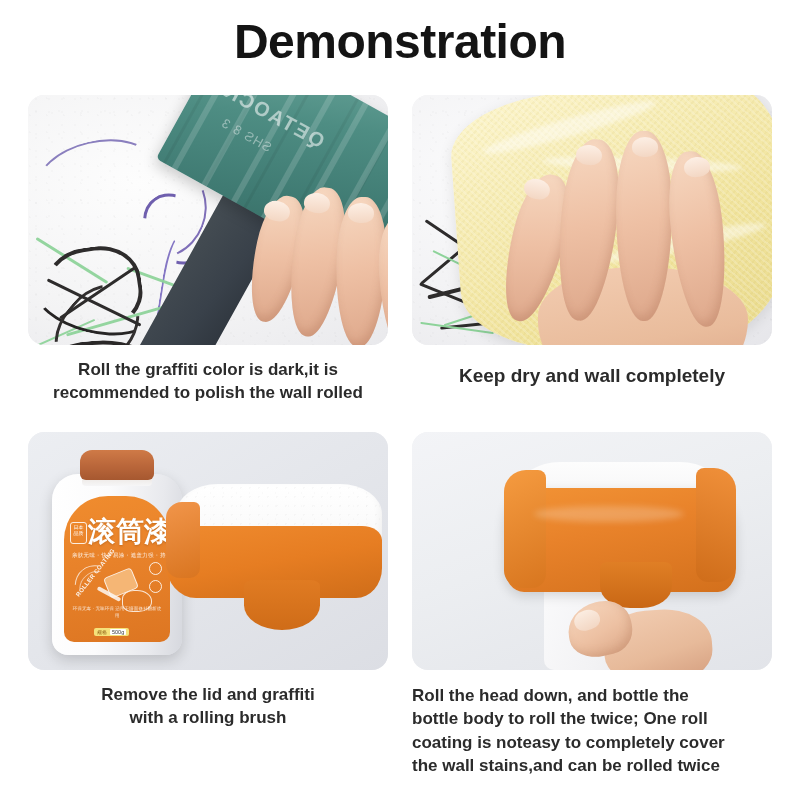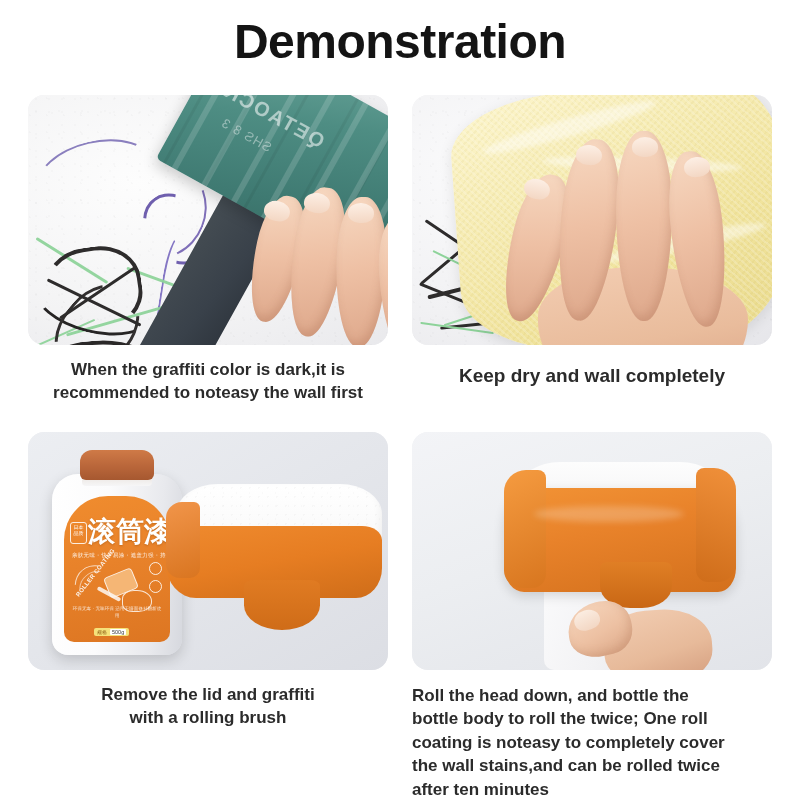--- a/index.html
+++ b/index.html
@@ -431,22 +431,22 @@
           <div class="finger f2"></div>
           <div class="finger f3"></div>
           <div class="finger f4"></div>
           <div class="nail n1"></div>
           <div class="nail n2"></div>
           <div class="nail n3"></div>
 
         </div>
       </div>
       <div class="caption">
-        <span class="ln">When the graffiti color is dark,it is</span>
-        <span class="ln">recommended to noteasy the wall first</span>
+        <span class="ln">Roll the graffiti color is dark,it is</span>
+        <span class="ln">recommended to polish the wall rolled</span>
       </div>
     </div>
 
     <div class="cell cell-tr">
       <div class="photo">
         <div class="wall2"></div>
         <div class="wall-tex"></div>
 
         <div class="g2mark m1"></div>
         <div class="g2mark m2"></div>
@@ -550,18 +550,17 @@
           <div class="palm4"></div>
           <div class="thumb4"></div>
           <div class="thumbnail4"></div>
         </div>
       </div>
       <div class="caption left">
         <span class="ln">Roll the head down, and bottle the</span>
         <span class="ln">bottle body to roll the twice; One roll</span>
         <span class="ln">coating is noteasy to completely cover</span>
         <span class="ln">the wall stains,and can be rolled twice</span>
-        <span class="ln">after ten minutes</span>
       </div>
     </div>
 
   </div>
 </div>
 
 </body></html>

